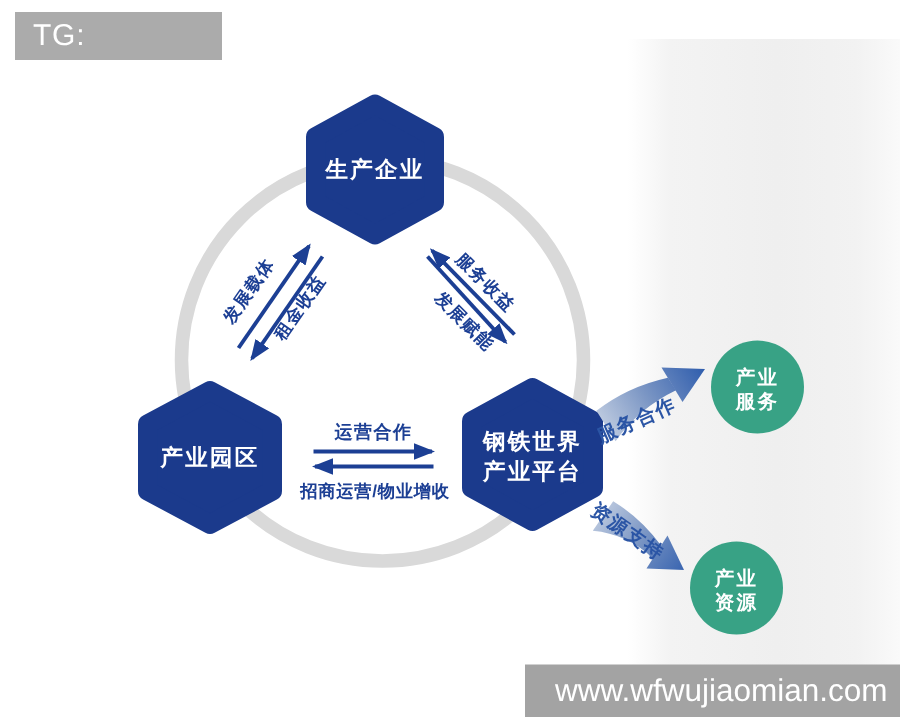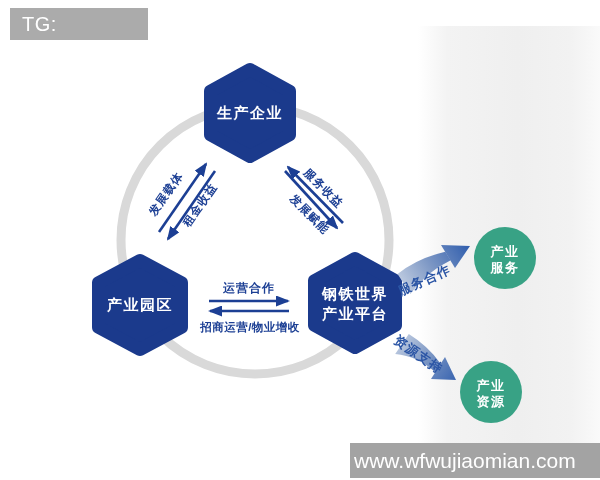--- a/index.html
+++ b/index.html
@@ -11,21 +11,21 @@
     position:absolute;left:418px;top:26px;width:182px;height:420px;
     background:linear-gradient(90deg, rgba(243,243,243,0) 0%, #f3f3f3 16%, #efefef 55%, #f2f2f2 84%, #fafafa 100%);
   }
   .badge{
     position:absolute;left:10px;top:8px;width:138px;height:32px;box-sizing:border-box;
     background:#ababab;color:#ffffff;font-size:20px;line-height:32px;padding-left:12px;
     letter-spacing:0.5px;
   }
   .watermark{
     position:absolute;left:350px;top:443px;width:250px;height:35px;box-sizing:border-box;
-    background:#a3a3a3;color:#ffffff;font-size:21px;line-height:35px;padding-left:4px;
+    background:#a3a3a3;color:#ffffff;font-size:21px;line-height:35px;padding-left:20px;
   }
   svg.diagram{position:absolute;left:0;top:0;}
   .ring{fill:none;stroke:#d9d9d9;stroke-width:9px;}
   .hex{fill:#1b3a8c;stroke:#1b3a8c;stroke-width:13px;stroke-linejoin:round;}
   .edge-line{stroke:#1c3f94;stroke-width:2.6px;fill:none;}
   .edge-label{fill:#1c3f94;font-size:11.5px;font-weight:bold;letter-spacing:1px;text-anchor:middle;}
   .edge-label-h{fill:#1c3f94;font-size:12px;font-weight:bold;letter-spacing:1px;text-anchor:middle;}
   .edge-label-h2{fill:#1c3f94;font-size:11.5px;font-weight:bold;letter-spacing:0.5px;text-anchor:middle;}
   .hex-label{fill:#ffffff;font-size:15px;font-weight:bold;letter-spacing:1.5px;text-anchor:middle;}
   .circle-green{fill:#38a285;}

